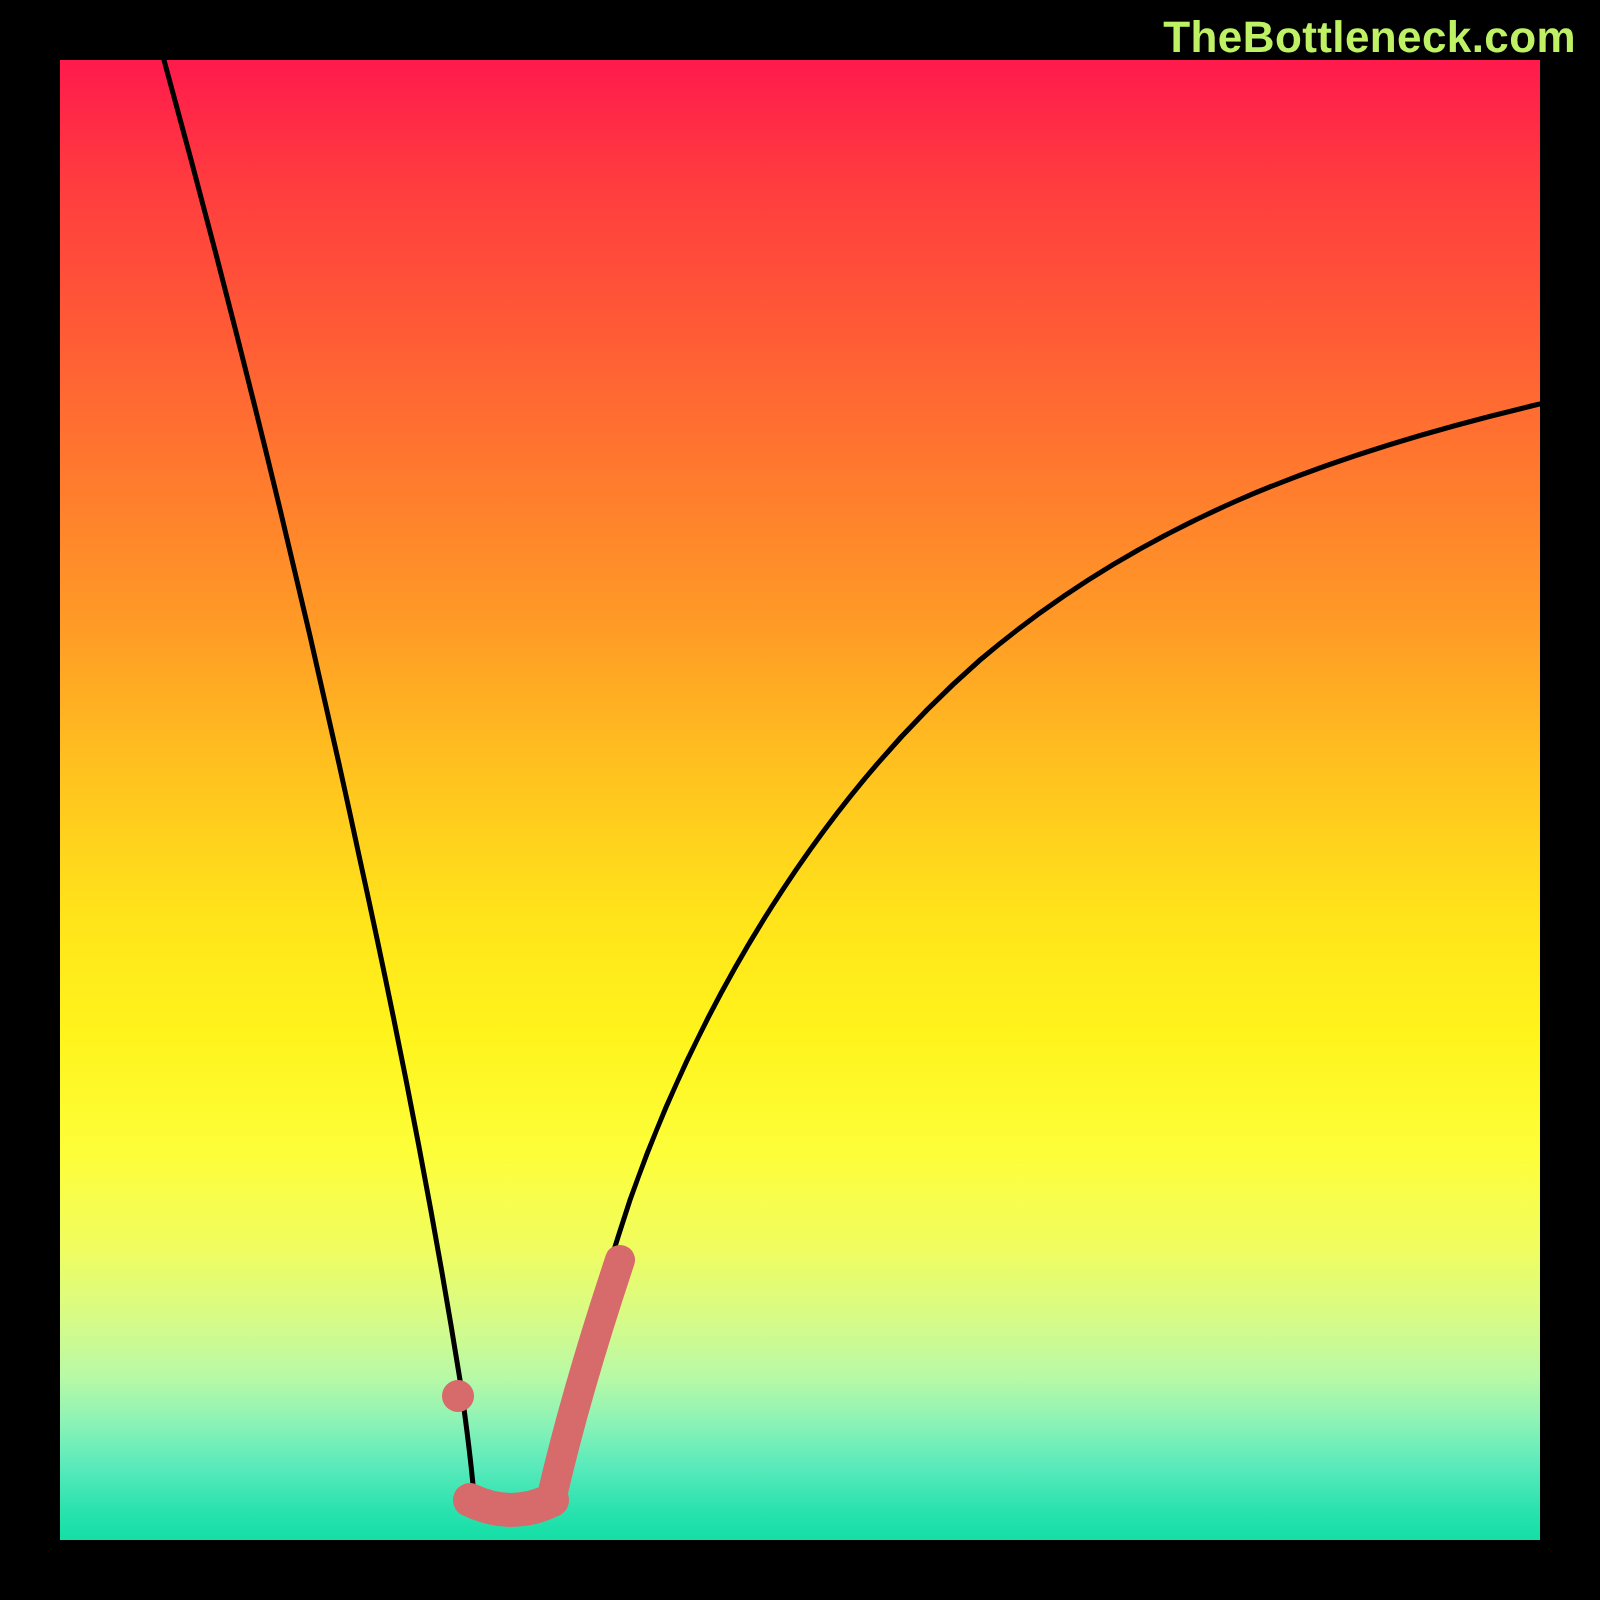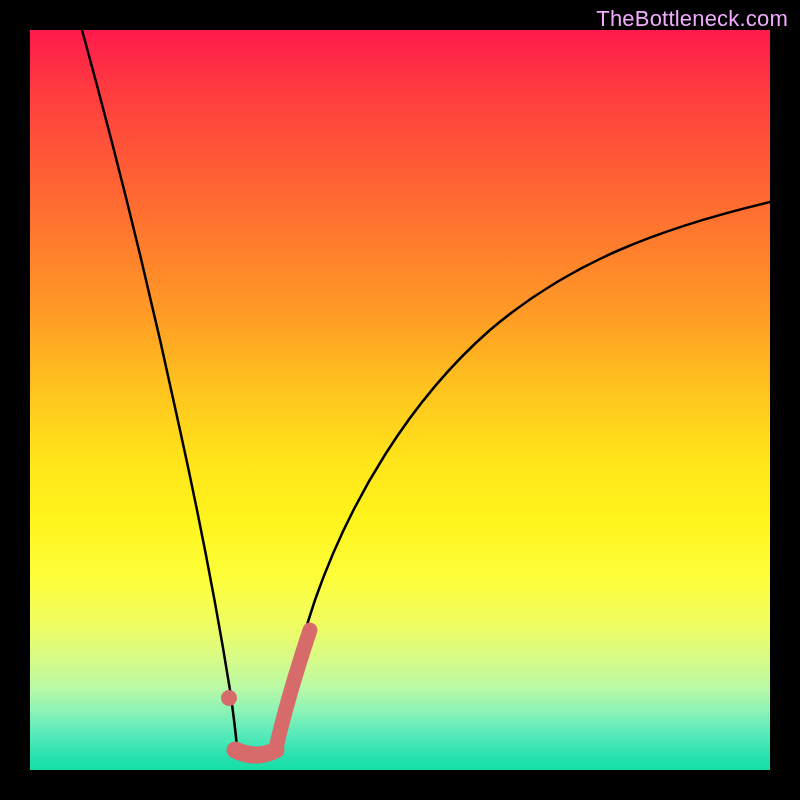--- a/index.html
+++ b/index.html
@@ -32,23 +32,23 @@
       #b8f9a6 89%,
       #8cf3b6 92%,
       #5aeabb 95%,
       #2ae2ae 98%,
       #14dfa6 100%);
   }
   .watermark {
     position: absolute;
     top: 6px;
     right: 12px;
-    color: #f0abfc;
+    color: #bef264;
     font-size: 22px;
-    font-weight: 400;
+    font-weight: 700;
     letter-spacing: 0.2px;
     user-select: none;
   }
   svg.curves {
     position: absolute;
     left: 0;
     top: 0;
     width: 740px;
     height: 740px;
   }

